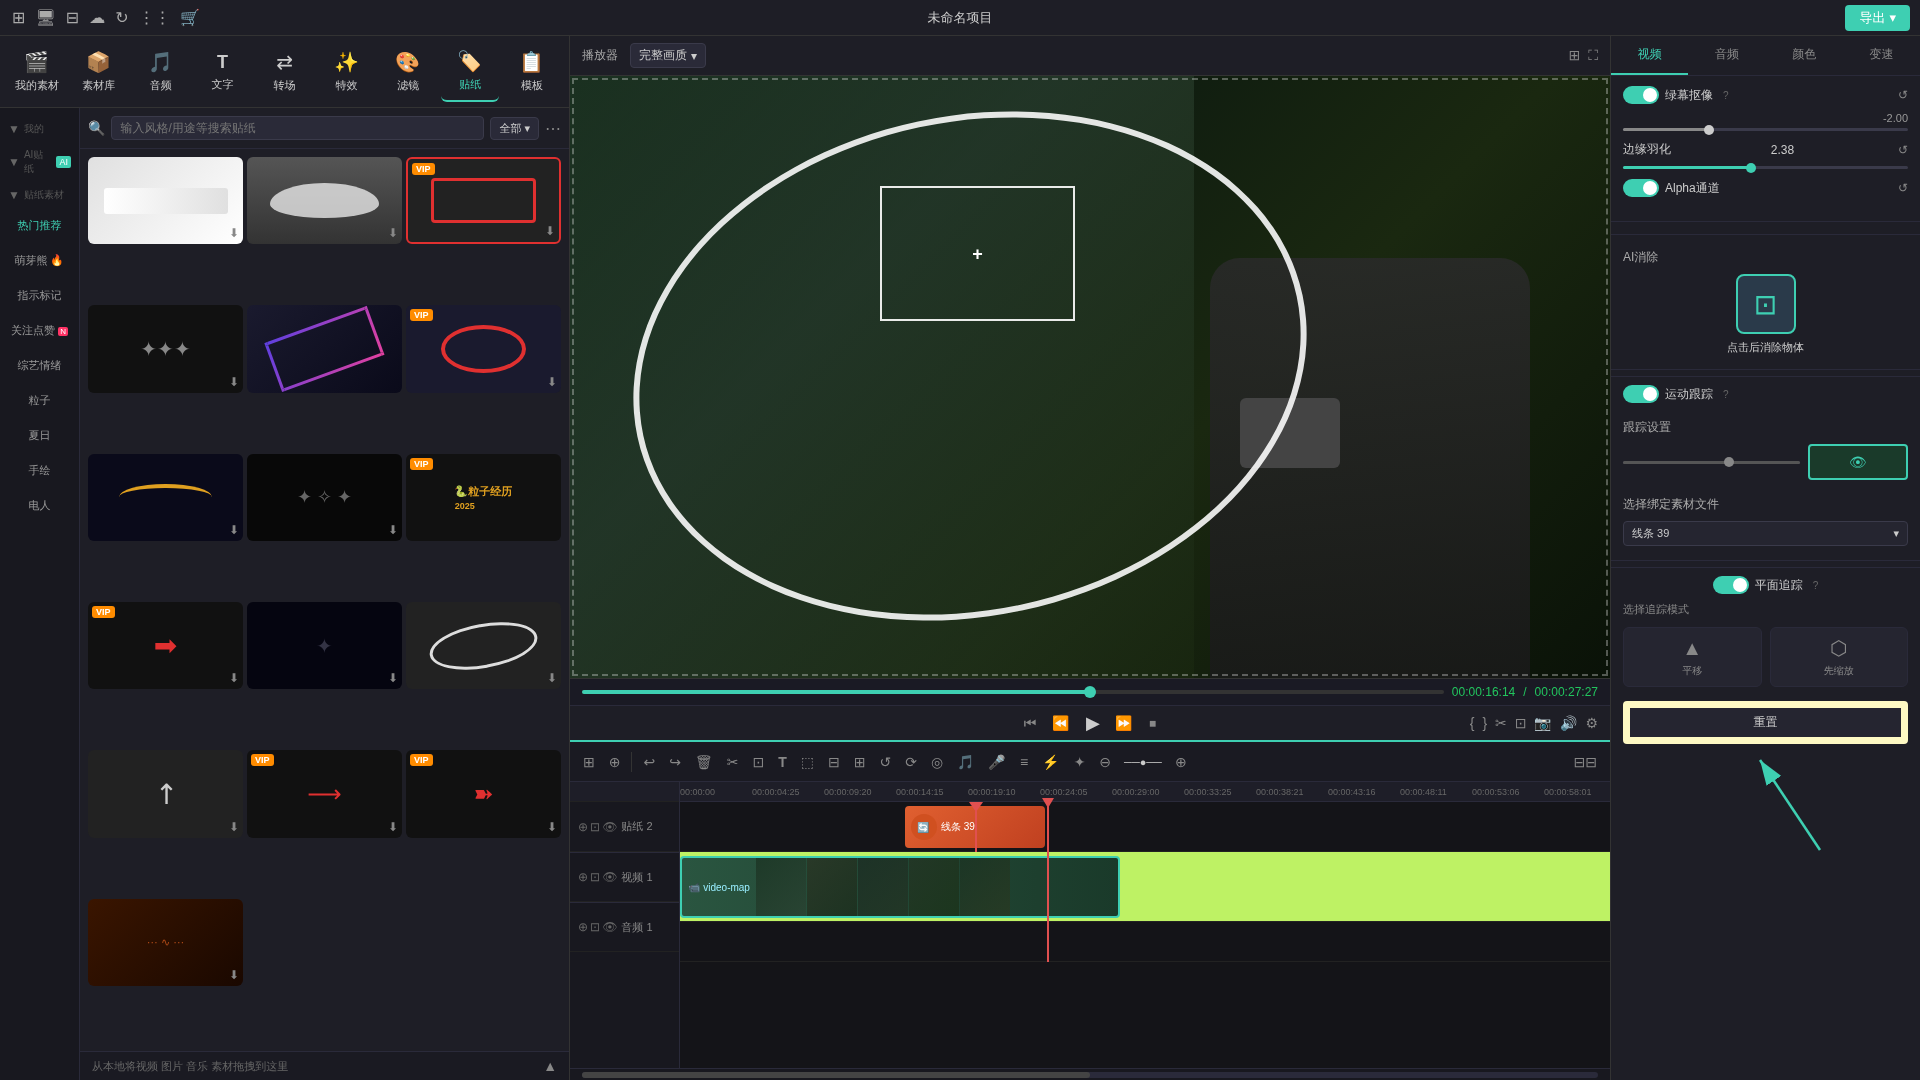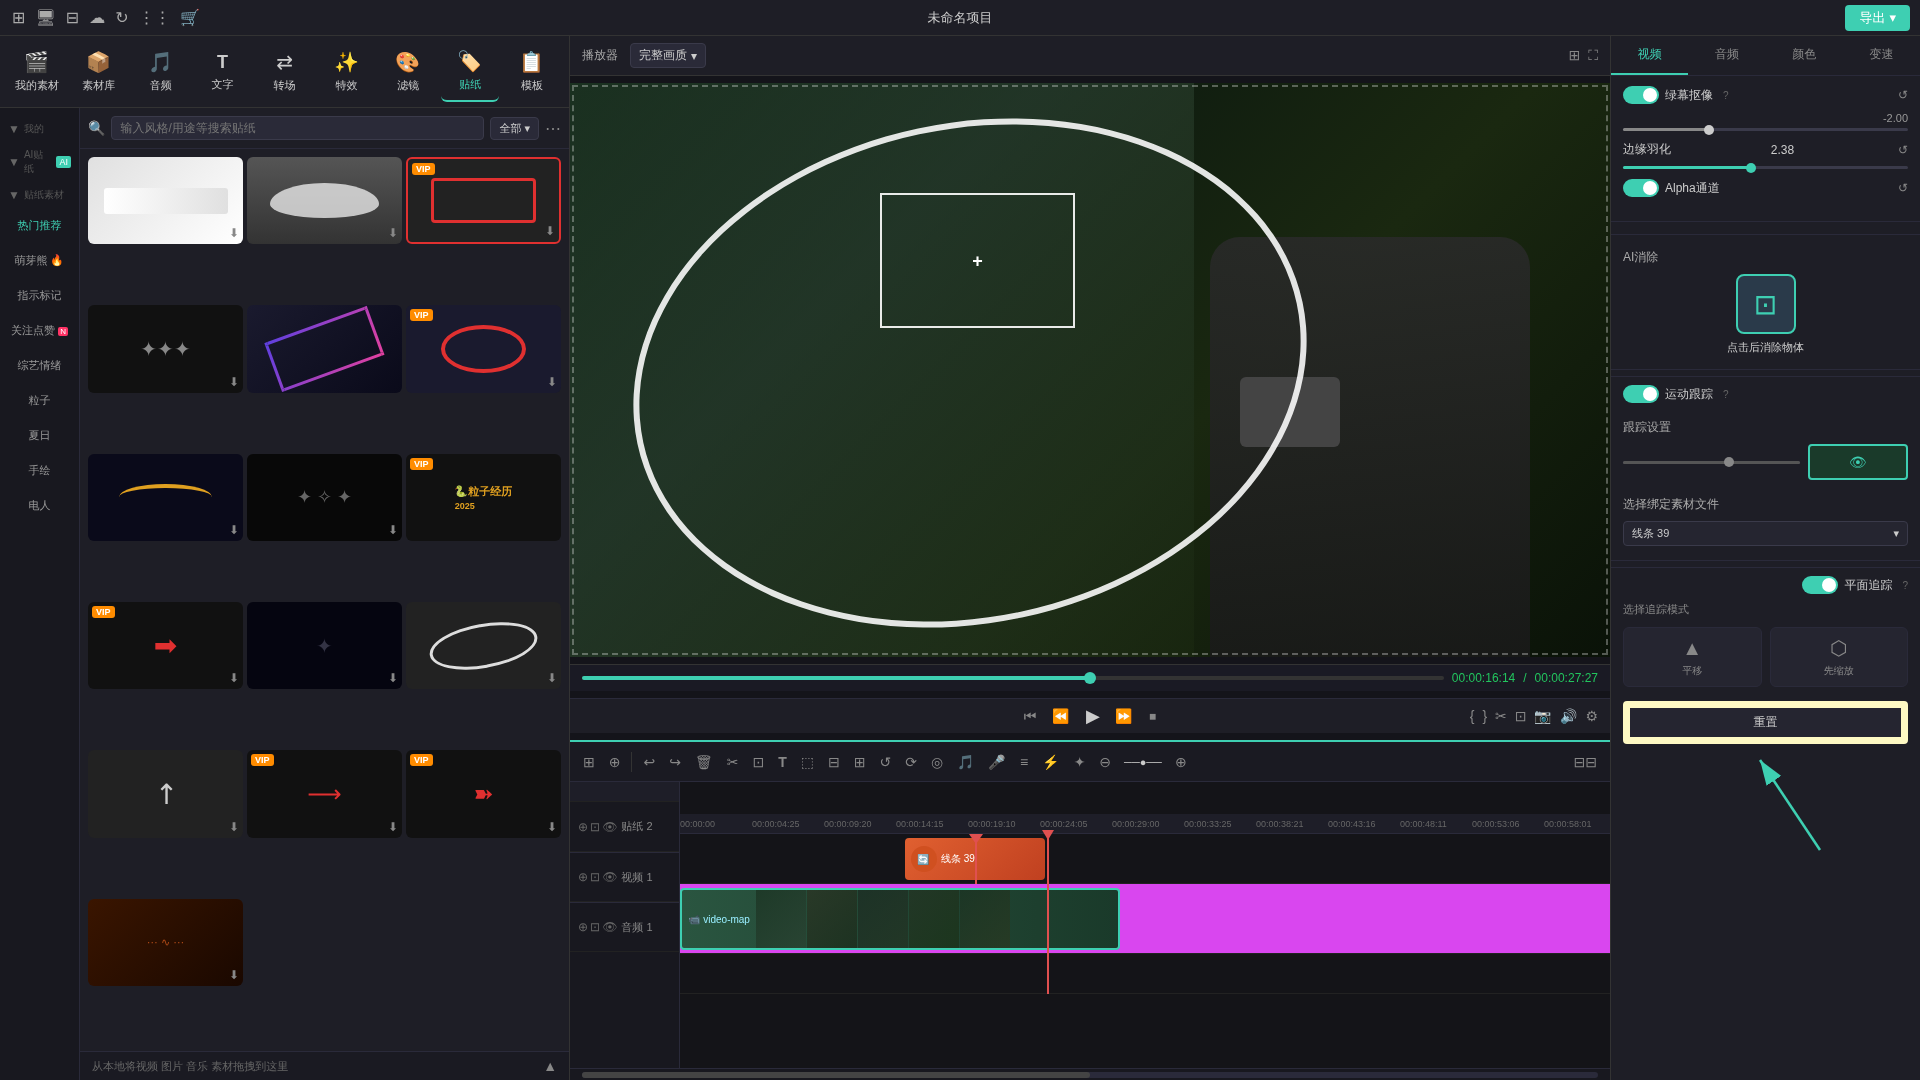--- a/index.html
+++ b/index.html
@@ -58,21 +58,21 @@
     .asset-snake-text { background: #111; }
     .asset-red-arrow { background: #111; }
     .asset-light-burst { background: #050510; }
     .asset-white-ellipse { background: #222; }
     .asset-white-arrow { background: #222; }
     .asset-red-arrow2 { background: #111; }
     .asset-red-arrow3 { background: #111; }
     .asset-orange-dust { background: linear-gradient(135deg, #3a1500, #1a0800); }
 
     
-    .middle-panel { flex: 1; display: flex; flex-direction: column; background: #14141a; gap: 7px; }
+    .middle-panel { flex: 1; display: flex; flex-direction: column; background: #14141a; }
 
     
     .preview-toolbar { display: flex; align-items: center; padding: 4px 12px; background: #1e1e26; border-bottom: 1px solid #333; gap: 12px; height: 40px; }
     .preview-label { color: #aaa; font-size: 12px; }
     .preview-quality { background: #2a2a38; border: 1px solid #3a3a4a; border-radius: 4px; padding: 3px 8px; color: #ccc; font-size: 12px; cursor: pointer; display: flex; align-items: center; gap: 4px; }
     .preview-spacer { flex: 1; }
     .preview-icons { display: flex; gap: 8px; color: #888; }
     .preview-icon { cursor: pointer; font-size: 14px; }
 
     
@@ -95,21 +95,21 @@
     .tl-tool { color: #888; cursor: pointer; font-size: 14px; padding: 3px 5px; border-radius: 3px; }
     .tl-divider { width: 1px; height: 20px; background: #333; margin: 0 2px; }
 
     .timeline-body { display: flex; flex: 1; overflow: hidden; }
     .timeline-sidebar { width: 110px; background: #18181f; border-right: 1px solid #2a2a3a; display: flex; flex-direction: column; }
     .tl-sidebar-item { display: flex; align-items: center; gap: 4px; padding: 6px 8px; font-size: 11px; color: #888; border-bottom: 1px solid #222; height: 50px; }
     .tl-sidebar-icons { display: flex; gap: 2px; }
     .tl-sidebar-icon { color: #666; font-size: 12px; cursor: pointer; }
 
     .timeline-tracks { flex: 1; overflow: hidden; position: relative; }
-    .tl-ruler { height: 20px; background: #1e1e28; border-bottom: 1px solid #2a2a3a; display: flex; align-items: center; padding: 0 4px; font-size: 10px; color: #666; position: relative; overflow: hidden; margin-top: 32px; }
+    .tl-ruler { height: 20px; background: #1e1e28; border-bottom: 1px solid #2a2a3a; display: flex; align-items: center; padding: 0 4px; font-size: 10px; color: #666; position: relative; overflow: hidden; }
     .tl-track { height: 50px; border-bottom: 1px solid #222; position: relative; background: #141418; }
     .tl-track-clip { position: absolute; top: 4px; height: 42px; border-radius: 4px; display: flex; align-items: center; overflow: hidden; }
     .tl-clip-sticker { background: linear-gradient(135deg, #e06030, #c04020); left: 225px; width: 110px; }
 
     
     .right-panel { width: 310px; background: #1e1e26; border-left: 1px solid #333; display: flex; flex-direction: column; overflow-y: auto; }
     .right-tabs { display: flex; border-bottom: 1px solid #2a2a3a; }
     .right-tab { flex: 1; text-align: center; padding: 10px 4px; font-size: 12px; color: #888; cursor: pointer; border-bottom: 2px solid transparent; }
     .right-tab.active { color: #3ecfb2; border-bottom-color: #3ecfb2; }
 
@@ -144,21 +144,21 @@
     .track-settings-title { font-size: 12px; color: #aaa; margin-bottom: 8px; }
     .track-settings-row { display: flex; align-items: center; gap: 8px; }
     .track-settings-slider { flex: 1; height: 3px; background: #3a3a4a; border-radius: 2px; }
     .track-preview-box { width: 100px; height: 36px; background: #1a3a2a; border: 2px solid #3ecfb2; border-radius: 4px; display: flex; align-items: center; justify-content: center; cursor: pointer; }
     .track-eye-icon { color: #3ecfb2; font-size: 14px; }
 
     .bind-asset-section { padding: 8px 12px; }
     .bind-asset-title { font-size: 12px; color: #aaa; margin-bottom: 8px; }
     .bind-asset-select { background: #252530; border: 1px solid #3a3a4a; border-radius: 4px; padding: 4px 8px; color: #ccc; font-size: 11px; width: 100%; display: flex; align-items: center; justify-content: space-between; cursor: pointer; }
 
-    .flat-track-row { display: flex; align-items: center; justify-content: flex-end; padding: 8px 12px; border-top: 1px solid #2a2a3a; }
+    .flat-track-row { display: flex; align-items: center; justify-content: center; padding: 8px 12px; border-top: 1px solid #2a2a3a; }
     .flat-track-label { font-size: 12px; color: #ccc; display: flex; align-items: center; gap: 6px; }
     .flat-track-sublabel { font-size: 11px; color: #888; padding: 0 12px 4px; }
 
     .flat-mode-options { display: flex; gap: 8px; padding: 6px 12px; }
     .flat-mode-btn { flex: 1; background: #252530; border: 1px solid #2a2a3a; border-radius: 6px; height: 60px; display: flex; flex-direction: column; align-items: center; justify-content: center; gap: 4px; cursor: pointer; }
     .flat-mode-icon { font-size: 20px; color: #888; }
     .flat-mode-label { font-size: 10px; color: #888; }
 
     .reset-btn { margin: 8px 12px; background: #252530; border: 7px solid #fef9c3; border-radius: 4px; padding: 6px; text-align: center; color: #ccc; font-size: 12px; cursor: pointer; }
     .ruler-time { position: absolute; font-size: 9px; color: #666; }
@@ -511,21 +511,21 @@
                   <span style="font-size:10px;color:#fff;">🔄</span>
                 </div>
                 <span style="font-size:10px;color:#fff;white-space:nowrap;">线条 39</span>
               </div>
 
               <div style="position:absolute;top:0;left:295px;width:2px;height:50px;background:#e05050;z-index:5;">
                 <div style="position:absolute;top:0;left:-6px;width:0;height:0;border-left:7px solid transparent;border-right:7px solid transparent;border-top:10px solid #e05050;"></div>
               </div>
             </div>
 
-            <div class="tl-track" style="height:70px;background:#d946ef;">
+            <div class="tl-track" style="height:70px;background:#bef264;">
               <div style="position:absolute;top:4px;left:0;width:440px;height:62px;background:linear-gradient(90deg,#2a5540,#1a3a2a);border:2px solid #3ecfb2;border-radius:4px;display:flex;align-items:center;overflow:hidden;">
                 <span style="font-size:10px;color:#9ef;padding:0 6px;white-space:nowrap;">📹 video-map</span>
 
                 <div style="display:flex;gap:1px;overflow:hidden;height:100%;flex:1;">
                   <div style="width:50px;height:100%;background:linear-gradient(135deg,#1a3020,#2a4030);flex-shrink:0;opacity:0.7;"></div>
                   <div style="width:50px;height:100%;background:linear-gradient(135deg,#2a3020,#1a2818);flex-shrink:0;opacity:0.7;"></div>
                   <div style="width:50px;height:100%;background:linear-gradient(135deg,#1a2820,#223020);flex-shrink:0;opacity:0.7;"></div>
                   <div style="width:50px;height:100%;background:linear-gradient(135deg,#223020,#1a3015);flex-shrink:0;opacity:0.7;"></div>
                   <div style="width:50px;height:100%;background:linear-gradient(135deg,#1a3020,#2a3820);flex-shrink:0;opacity:0.7;"></div>
                 </div>

